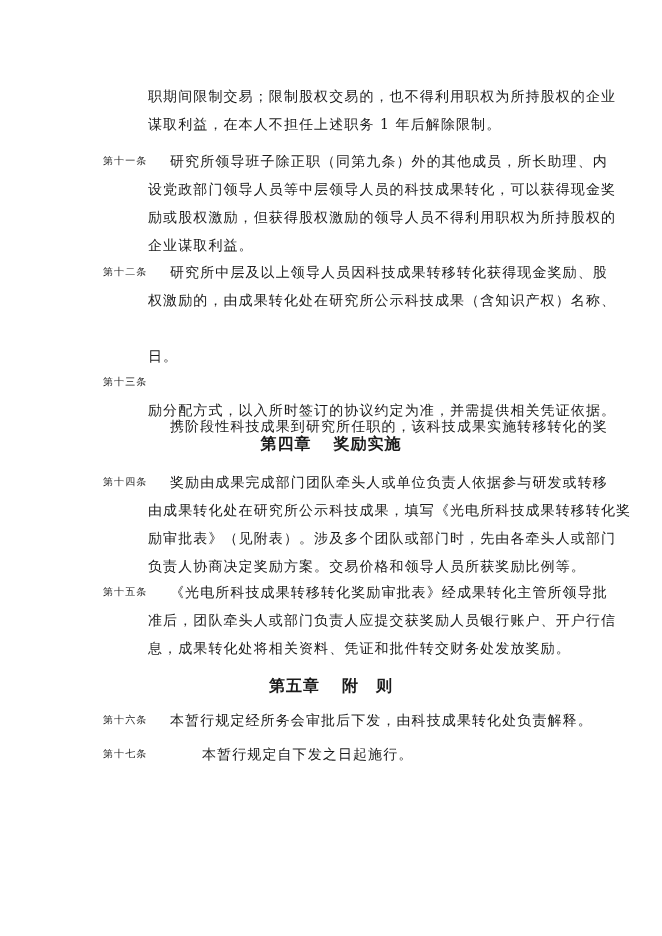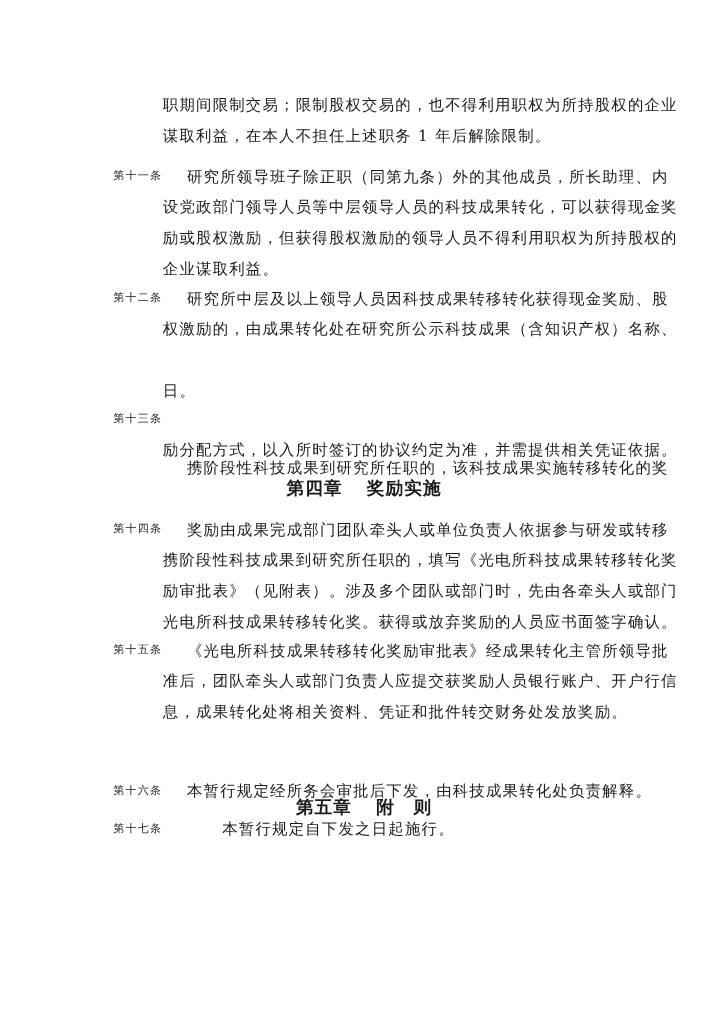--- a/index.html
+++ b/index.html
@@ -37,30 +37,30 @@
   <div class="label" style="top:373px;">第十三条</div>
   <div class="line" style="left:170px; top:373px;margin-top:44px;">携阶段性科技成果到研究所任职的，该科技成果实施转移转化的奖</div>
   <div class="line" style="left:148px; top:401px;">励分配方式，以入所时签订的协议约定为准，并需提供相关凭证依据。</div>
 
   <div class="heading" style="top:434px;">
     <span>第四章</span><span class="gap"></span><span>奖励实施</span>
   </div>
 
   <div class="label" style="top:473px;">第十四条</div>
   <div class="line" style="left:170px; top:473px;">奖励由成果完成部门团队牵头人或单位负责人依据参与研发或转移</div>
-  <div class="line" style="left:148px; top:501px;">携阶段性科技成果到研究所任职的，填写《光电所科技成果转移转化奖</div>
+  <div class="line" style="left:148px; top:501px;">由成果转化处在研究所公示科技成果，填写《光电所科技成果转移转化奖</div>
   <div class="line" style="left:148px; top:529px;">励审批表》（见附表）。涉及多个团队或部门时，先由各牵头人或部门</div>
-  <div class="line" style="left:148px; top:557px;">光电所科技成果转移转化奖。获得或放弃奖励的人员应书面签字确认。</div>
+  <div class="line" style="left:148px; top:557px;">负责人协商决定奖励方案。交易价格和领导人员所获奖励比例等。</div>
 
   <div class="label" style="top:583px;">第十五条</div>
   <div class="line" style="left:170px; top:583px;">《光电所科技成果转移转化奖励审批表》经成果转化主管所领导批</div>
   <div class="line" style="left:148px; top:611px;">准后，团队牵头人或部门负责人应提交获奖励人员银行账户、开户行信</div>
   <div class="line" style="left:148px; top:639px;">息，成果转化处将相关资料、凭证和批件转交财务处发放奖励。</div>
 
-  <div class="heading" style="top:676px;margin-top:48px;">
+  <div class="heading" style="top:676px;">
     <span>第五章</span><span class="gap"></span><span>附　则</span>
   </div>
 
   <div class="label" style="top:711px;">第十六条</div>
   <div class="line" style="left:170px; top:711px;">本暂行规定经所务会审批后下发，由科技成果转化处负责解释。</div>
 
   <div class="label" style="top:745px;">第十七条</div>
   <div class="line" style="left:170px; top:745px;margin-left:32px;">本暂行规定自下发之日起施行。</div>
 
 </div>

